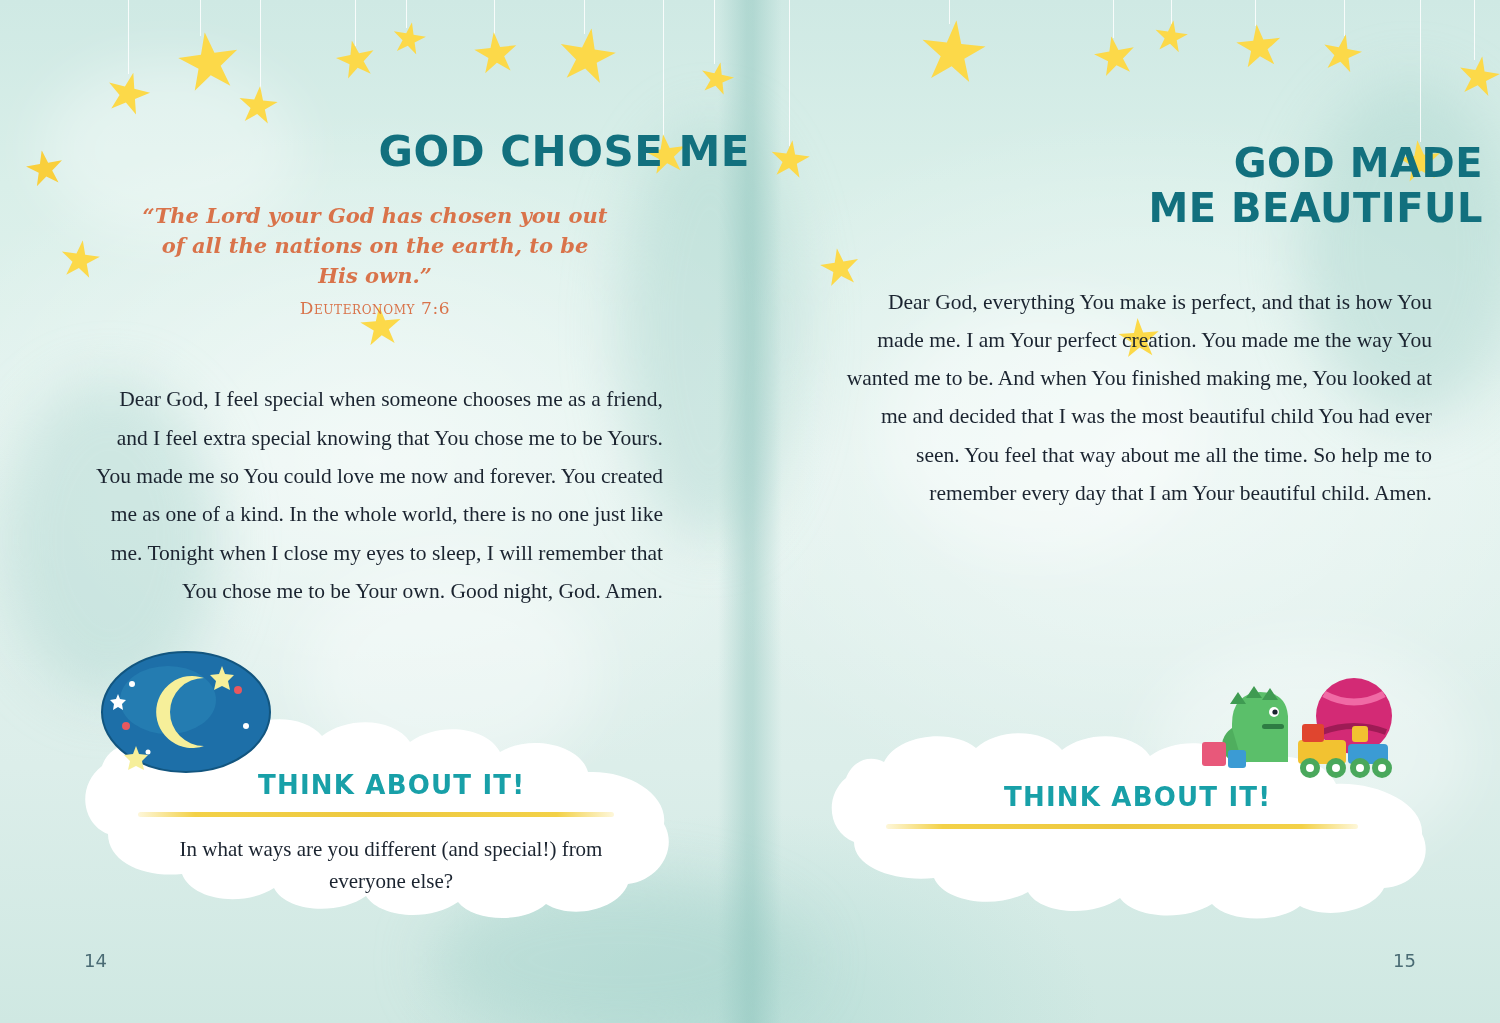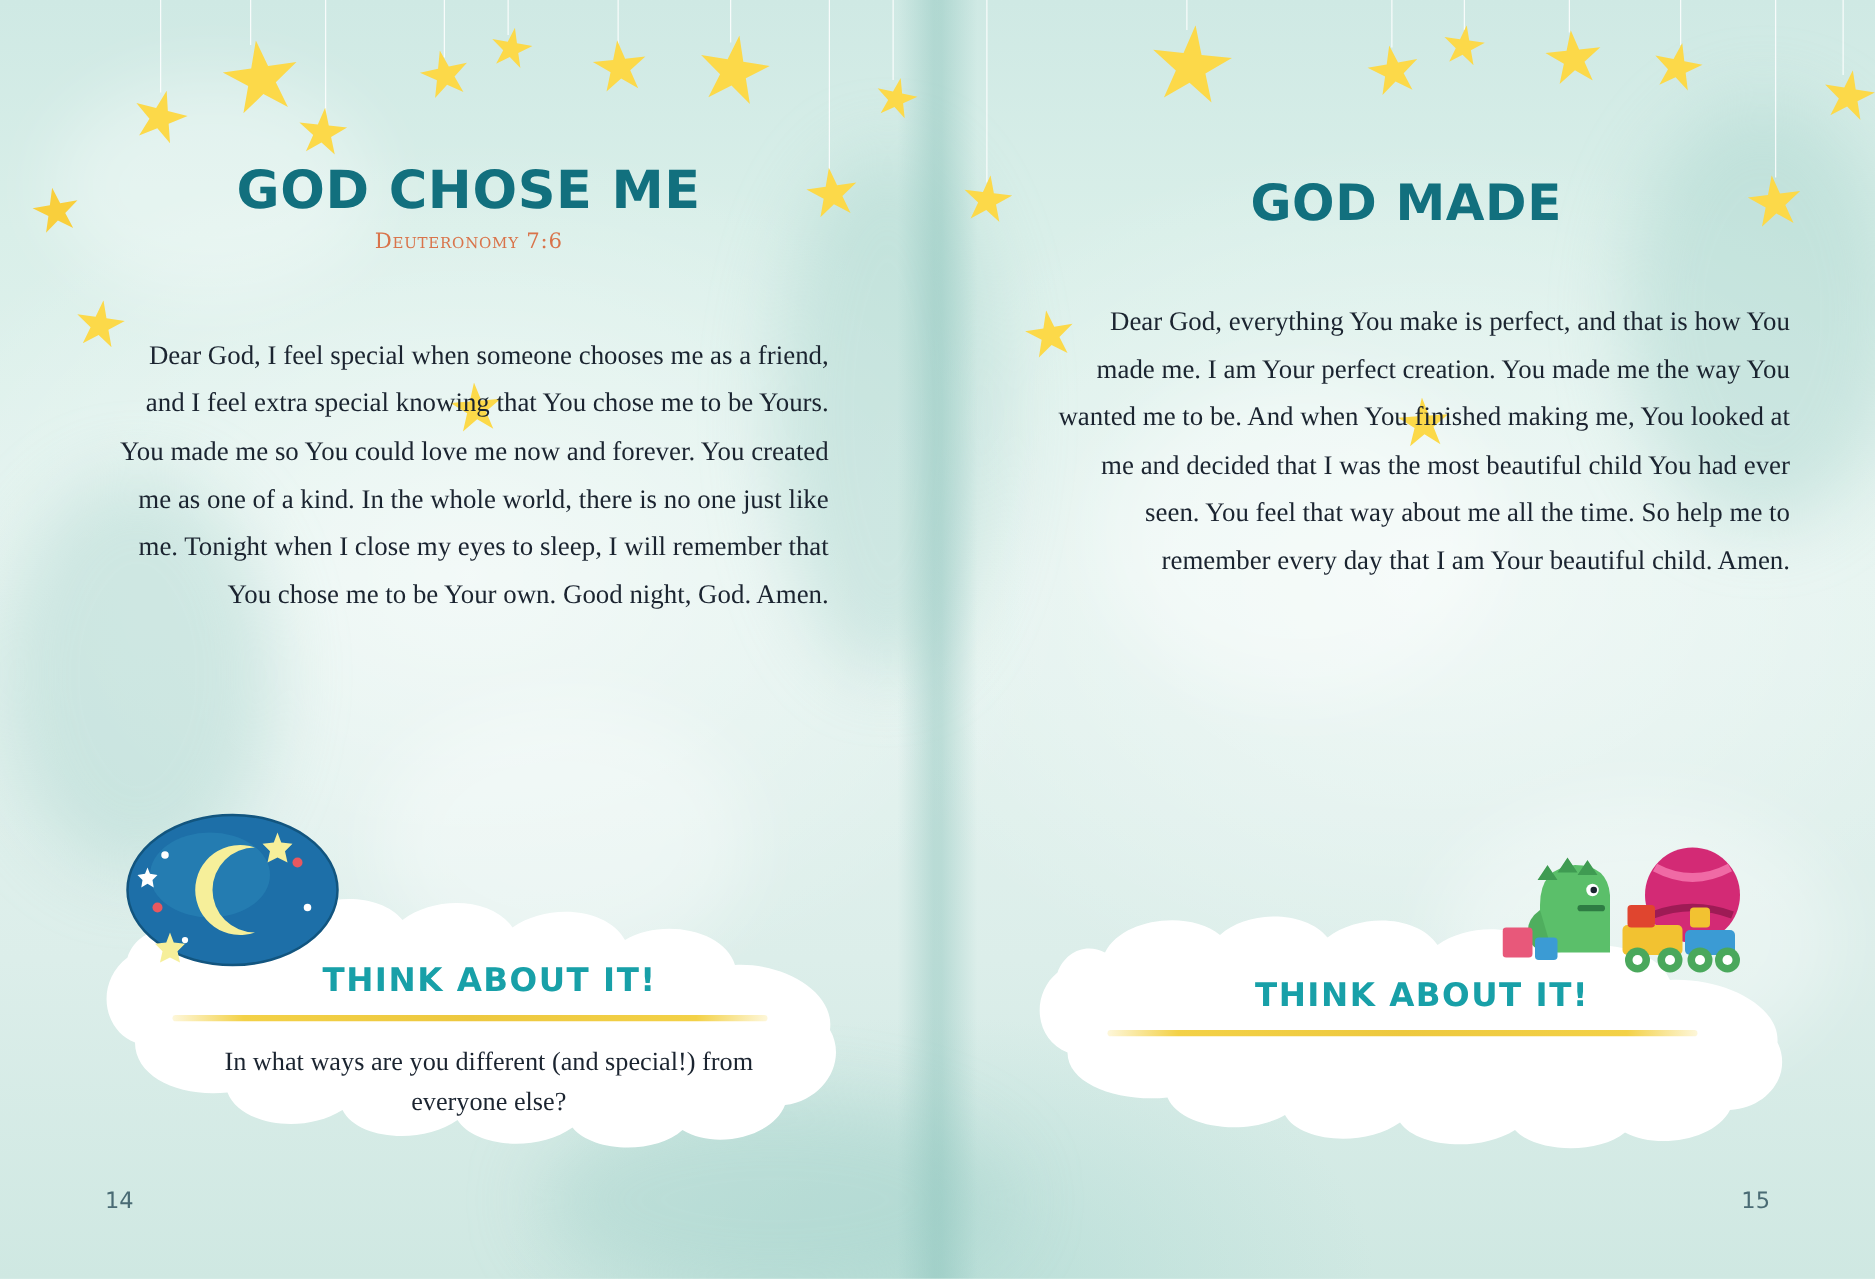--- a/index.html
+++ b/index.html
@@ -67,21 +67,21 @@
     top: 0;
     height: 1023px;
   }
   .page.left  { left: 0;   width: 750px; }
   .page.right { left: 750px; width: 750px; }
 
   .title {
     font-family: "DejaVu Sans", sans-serif;
     font-weight: bold;
     color: #12707e;
-    text-align: center;
+    text-align: right;
     letter-spacing: 0.5px;
     line-height: 1.12;
   }
   .title.l { font-size: 42px; margin: 0; padding-top: 128px; }
   .title.r { font-size: 40px; margin: 17px; padding-top: 124px; }
 
   .verse {
     font-family: "DejaVu Serif", serif;
     font-style: italic;
     font-weight: bold;
@@ -211,20 +211,21 @@
   <div class="star" style="left:1236px;top:24px;  width:46px;  height:46px;  transform:rotate(-6deg);"></div>
   <div class="star" style="left:1322px;top:34px;  width:40px;  height:40px;  transform:rotate(11deg);"></div>
   <div class="star" style="left:1398px;top:140px; width:44px;  height:44px;  transform:rotate(-7deg);"></div>
   <div class="star" style="left:1458px;top:56px;  width:42px;  height:42px;  transform:rotate(9deg);"></div>
   <div class="star" style="left:1118px;top:318px; width:42px;  height:42px;  transform:rotate(-4deg);"></div>
 
   <div class="page left">
 
     <h1 class="title l">GOD CHOSE ME</h1>
 
+    <p class="verse l">“The Lord your God has chosen you out of all the nations on the earth, to be His own.”</p>
     <div class="ref">Deuteronomy 7:6</div>
 
     <p class="body l">Dear God, I feel special when someone chooses me as a friend, and I feel extra special knowing that You chose me to be Yours. You made me so You could love me now and forever. You created me as one of a kind. In the whole world, there is no one just like me. Tonight when I close my eyes to sleep, I will remember that You chose me to be Your own. Good night, God. Amen.</p>
 
     <div class="cloudwrap" style="left:72px; top:712px; width:608px; height:212px;">
       <svg width="608" height="212" viewBox="0 0 608 212">
         <path fill="#ffffff" d="
           M 72 36
           C 86 6, 140 0, 164 22
           C 186 2, 232 2, 250 24
@@ -266,20 +267,21 @@
       <div class="question" style="left:84px; top:122px; width:470px;">In what ways are you different (and special!) from everyone else?</div>
     </div>
 
     <div class="folio l">14</div>
   </div>
 
   <div class="page right">
 
     <h1 class="title r">
       <span>GOD MADE</span><br>
+      <span>ME BEAUTIFUL</span>
     </h1>
 
 
     <p class="body r">Dear God, everything You make is perfect, and that is how You made me. I am Your perfect creation. You made me the way You wanted me to be. And when You finished making me, You looked at me and decided that I was the most beautiful child You had ever seen. You feel that way about me all the time. So help me to remember every day that I am Your beautiful child. Amen.</p>
 
     <div class="cloudwrap" style="left:68px; top:728px; width:620px; height:196px;">
       <svg width="620" height="196" viewBox="0 0 620 196">
         <path fill="#ffffff" d="
           M 66 34
           C 80 6, 134 0, 158 20

